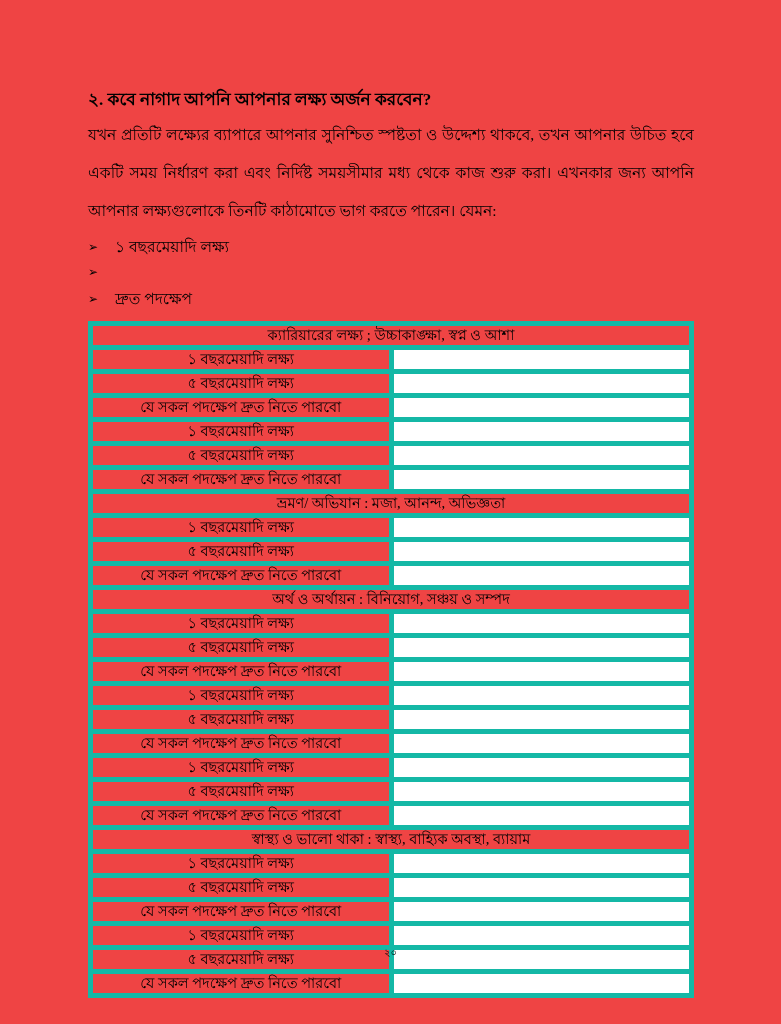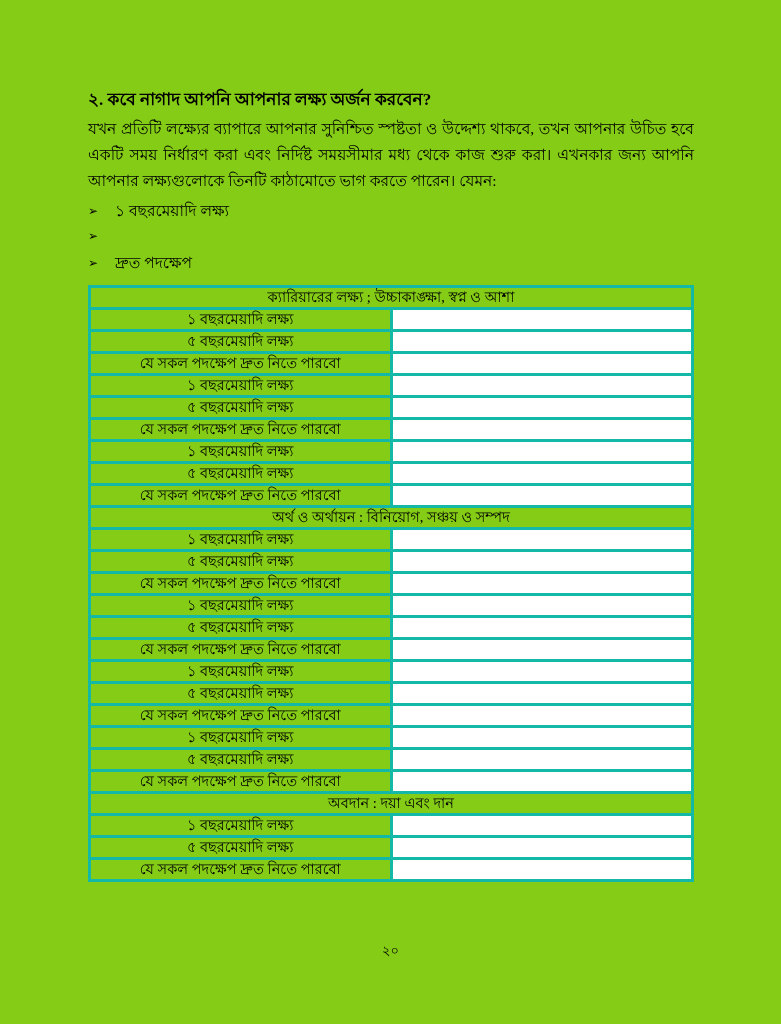--- a/index.html
+++ b/index.html
@@ -4,42 +4,42 @@
 <style>
   html, body {
     margin: 0;
     padding: 0;
     background: #ffffff;
   }
   .page {
     position: relative;
     width: 781px;
     height: 1024px;
-    background: #84cc16;
+    background: #ef4444;
     color: #000000;
     font-family: "Liberation Serif", "DejaVu Serif", serif;
     overflow: hidden;
     text-decoration: underline;
   }
   .content {
     position: absolute;
     left: 88px;
     top: 90px;
     width: 606px;
   }
   .heading {
     margin: 0 0 6px 0;
     font-size: 17px;
     line-height: 20px;
     font-weight: bold;
   }
   .para {
     margin: 4px 0 4px 0;
     font-size: 15.5px;
-    line-height: 26px;
+    line-height: 38px;
     text-align: justify;
   }
   .bullets {
     list-style: none;
     margin: 0;
     padding: 0;
   }
   .bullets li {
     display: flex;
     align-items: baseline;
@@ -53,21 +53,21 @@
     margin-right: 13px;
     transform: translateY(-1px);
   }
   table.goals {
     margin-top: 8px;
     width: 100%;
     border-collapse: collapse;
     table-layout: fixed;
   }
   table.goals td {
-    border: 3px solid #14b8a6;
+    border: 5px solid #14b8a6;
     height: 19px;
     padding: 0 4px;
     font-size: 14.5px;
     line-height: 19px;
     overflow: hidden;
     white-space: nowrap;
   }
   td.section-title {
     text-align: center;
   }
@@ -77,21 +77,21 @@
   }
   td.row-value {
     background: #ffffff;
   }
   .page-number {
     position: absolute;
     left: 0;
     width: 100%;
     bottom: 62px;
     text-align: center;
-    font-size: 13px;
+    font-size: 10px;
   }
 </style>
 </head>
 <body>
 
 <div class="page">
   <div class="content">
 
     <h2 class="heading">২. কবে নাগাদ আপনি আপনার লক্ষ্য অর্জন করবেন?</h2>
 
@@ -134,20 +134,23 @@
           </tr>
           <tr>
             <td class="row-label">৫ বছরমেয়াদি লক্ষ্য</td>
             <td class="row-value"></td>
           </tr>
           <tr>
             <td class="row-label">যে সকল পদক্ষেপ দ্রুত নিতে পারবো</td>
             <td class="row-value"></td>
           </tr>
           <tr>
+            <td colspan="2" class="section-title">ভ্রমণ/ অভিযান : মজা, আনন্দ, অভিজ্ঞতা</td>
+          </tr>
+          <tr>
             <td class="row-label">১ বছরমেয়াদি লক্ষ্য</td>
             <td class="row-value"></td>
           </tr>
           <tr>
             <td class="row-label">৫ বছরমেয়াদি লক্ষ্য</td>
             <td class="row-value"></td>
           </tr>
           <tr>
             <td class="row-label">যে সকল পদক্ষেপ দ্রুত নিতে পারবো</td>
             <td class="row-value"></td>
@@ -185,33 +188,33 @@
           </tr>
           <tr>
             <td class="row-label">৫ বছরমেয়াদি লক্ষ্য</td>
             <td class="row-value"></td>
           </tr>
           <tr>
             <td class="row-label">যে সকল পদক্ষেপ দ্রুত নিতে পারবো</td>
             <td class="row-value"></td>
           </tr>
           <tr>
-            <td class="row-label">১ বছরমেয়াদি লক্ষ্য</td>
-            <td class="row-value"></td>
-          </tr>
-          <tr>
-            <td class="row-label">৫ বছরমেয়াদি লক্ষ্য</td>
-            <td class="row-value"></td>
-          </tr>
-          <tr>
-            <td class="row-label">যে সকল পদক্ষেপ দ্রুত নিতে পারবো</td>
-            <td class="row-value"></td>
-          </tr>
-          <tr>
-            <td colspan="2" class="section-title">অবদান : দয়া এবং দান</td>
+            <td colspan="2" class="section-title">স্বাস্থ্য ও ভালো থাকা : স্বাস্থ্য, বাহ্যিক অবস্থা, ব্যায়াম</td>
+          </tr>
+          <tr>
+            <td class="row-label">১ বছরমেয়াদি লক্ষ্য</td>
+            <td class="row-value"></td>
+          </tr>
+          <tr>
+            <td class="row-label">৫ বছরমেয়াদি লক্ষ্য</td>
+            <td class="row-value"></td>
+          </tr>
+          <tr>
+            <td class="row-label">যে সকল পদক্ষেপ দ্রুত নিতে পারবো</td>
+            <td class="row-value"></td>
           </tr>
           <tr>
             <td class="row-label">১ বছরমেয়াদি লক্ষ্য</td>
             <td class="row-value"></td>
           </tr>
           <tr>
             <td class="row-label">৫ বছরমেয়াদি লক্ষ্য</td>
             <td class="row-value"></td>
           </tr>
           <tr>

